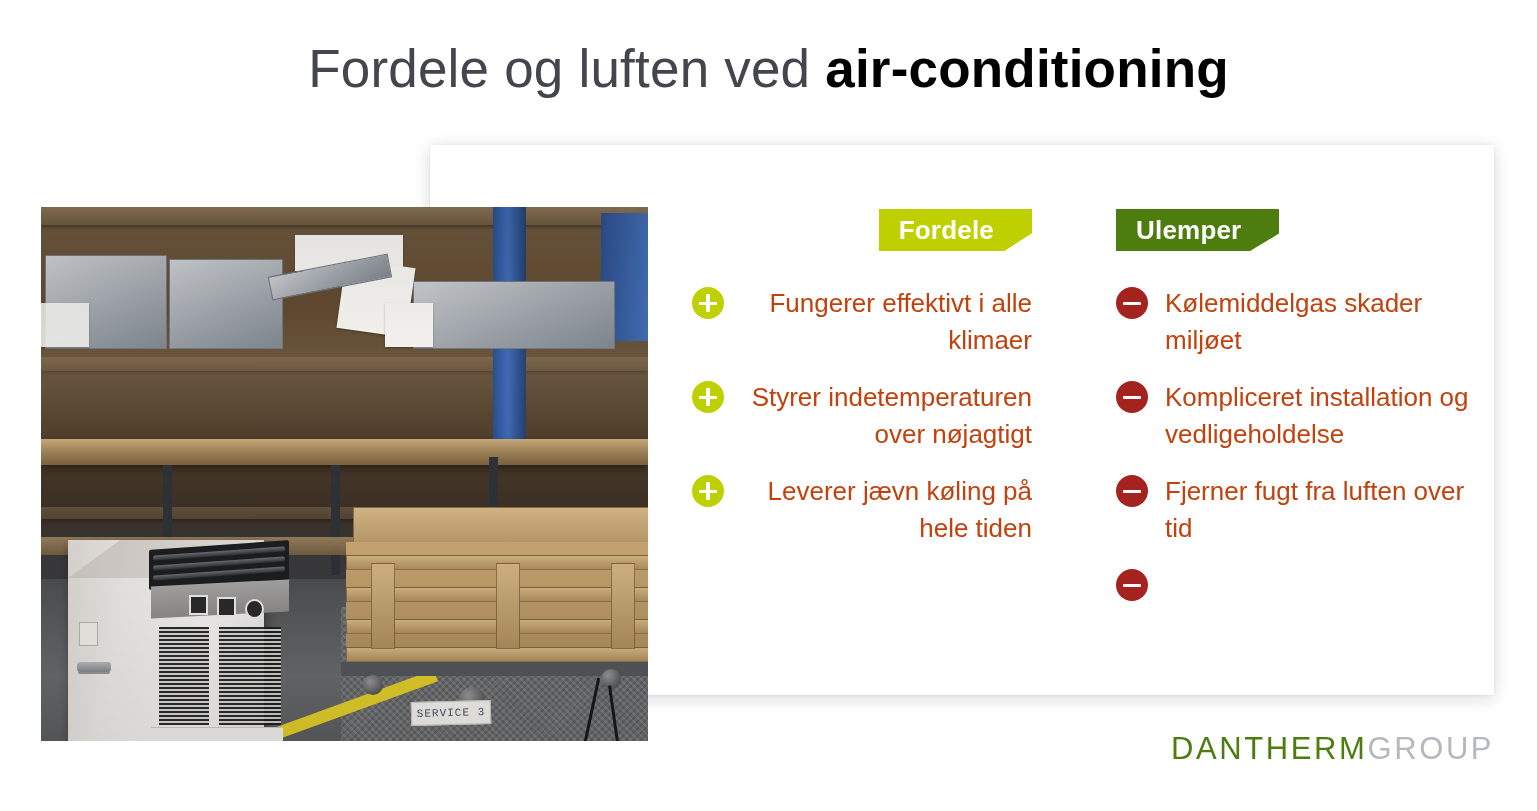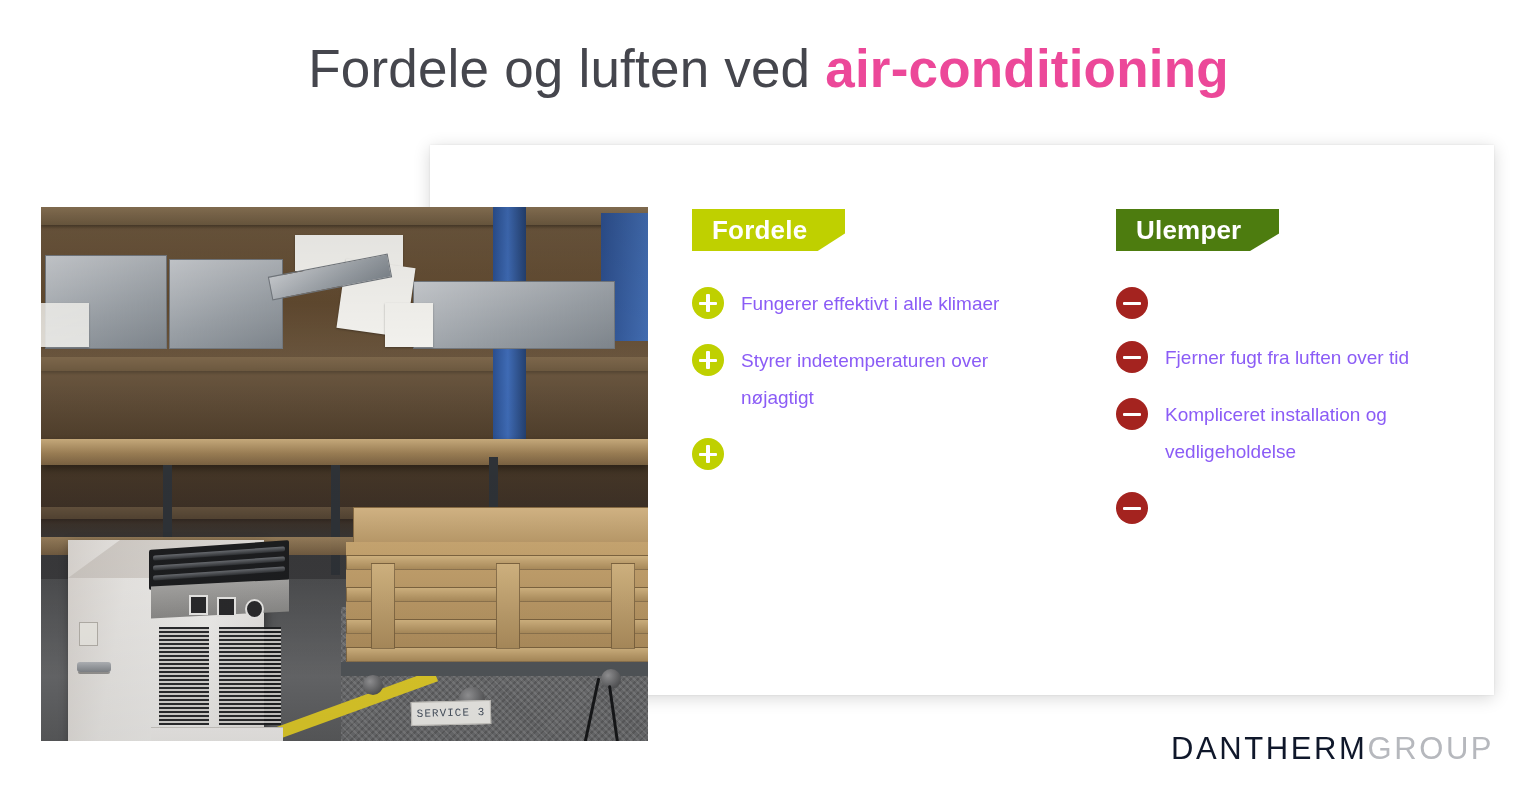--- a/index.html
+++ b/index.html
@@ -29,21 +29,21 @@
     text-align: center;
     font-size: 53px;
     line-height: 62px;
     color: #45464d;
     font-weight: 300;
     letter-spacing: 0.2px;
     white-space: nowrap;
   }
   .title .strong {
     font-weight: 700;
-    color: #ec4899;
+    color: #000000;
   }
 
   
   .card {
     position: absolute;
     left: 430px;
     top: 145px;
     width: 1064px;
     height: 550px;
     background: #ffffff;
@@ -243,21 +243,21 @@
     left: 0; top: 0; width: 607px; height: 534px;
     background: linear-gradient(180deg, rgba(0,0,0,.08), rgba(0,0,0,0) 30%, rgba(0,0,0,.10));
     pointer-events: none;
   }
 
   
   .col {
     position: absolute;
     top: 209px;
   }
-  .col-pros { left: 692px; width: 340px; }
+  .col-pros { left: 692px; width: 340px; text-align: right; }
   .col-cons { left: 1116px; width: 355px; }
 
   .badge {
     position: relative;
     height: 42px;
     display: inline-block;
     padding: 0 38px 0 20px;
     color: #ffffff;
     font-size: 26px;
     font-weight: 700;
@@ -300,37 +300,37 @@
   }
   .bullet-icon::before {            
     left: 7px; right: 7px;
     top: 14.5px; height: 3.4px;
   }
   .bullet-icon.pros::after {        
     top: 7px; bottom: 7px;
     left: 14.3px; width: 3.4px;
   }
   .item-text {
-    font-size: 19px;
+    font-size: 26px;
     line-height: 37px;
-    color: #8b5cf6;
+    color: #c2410c;
     font-weight: 400;
   }
 
   
   .logo {
     position: absolute;
     left: 1171px;
     top: 731px;
     font-size: 31px;
     letter-spacing: 2.6px;
     font-weight: 400;
     white-space: nowrap;
   }
-  .logo .dantherm { color: #0f172a; }
+  .logo .dantherm { color: #4d7c0f; }
   .logo .group { color: #b6b8bd; }
 </style>
 </head>
 <body>
 
 <div class="page">
 
   <div class="title">
     <span>Fordele og luften ved </span><span class="strong">air-conditioning</span>
   </div>
@@ -412,37 +412,39 @@
       <li>
         <span class="bullet-icon pros"></span>
         <span class="item-text">Fungerer effektivt i alle klimaer</span>
       </li>
       <li>
         <span class="bullet-icon pros"></span>
         <span class="item-text">Styrer indetemperaturen over nøjagtigt</span>
       </li>
       <li>
         <span class="bullet-icon pros"></span>
+        <span class="item-text">Leverer jævn køling på hele tiden</span>
       </li>
     </ul>
   </div>
 
   <div class="col col-cons">
     <div class="badge badge-cons">Ulemper</div>
     <ul class="list">
       <li>
         <span class="bullet-icon cons"></span>
+        <span class="item-text">Kølemiddelgas skader miljøet</span>
+      </li>
+      <li>
+        <span class="bullet-icon cons"></span>
+        <span class="item-text">Kompliceret installation og vedligeholdelse</span>
       </li>
       <li>
         <span class="bullet-icon cons"></span>
         <span class="item-text">Fjerner fugt fra luften over tid</span>
-      </li>
-      <li>
-        <span class="bullet-icon cons"></span>
-        <span class="item-text">Kompliceret installation og vedligeholdelse</span>
       </li>
       <li>
         <span class="bullet-icon cons"></span>
       </li>
     </ul>
   </div>
 
   <div class="logo">
     <span class="dantherm">DANTHERM</span><span class="group">GROUP</span>
   </div>

